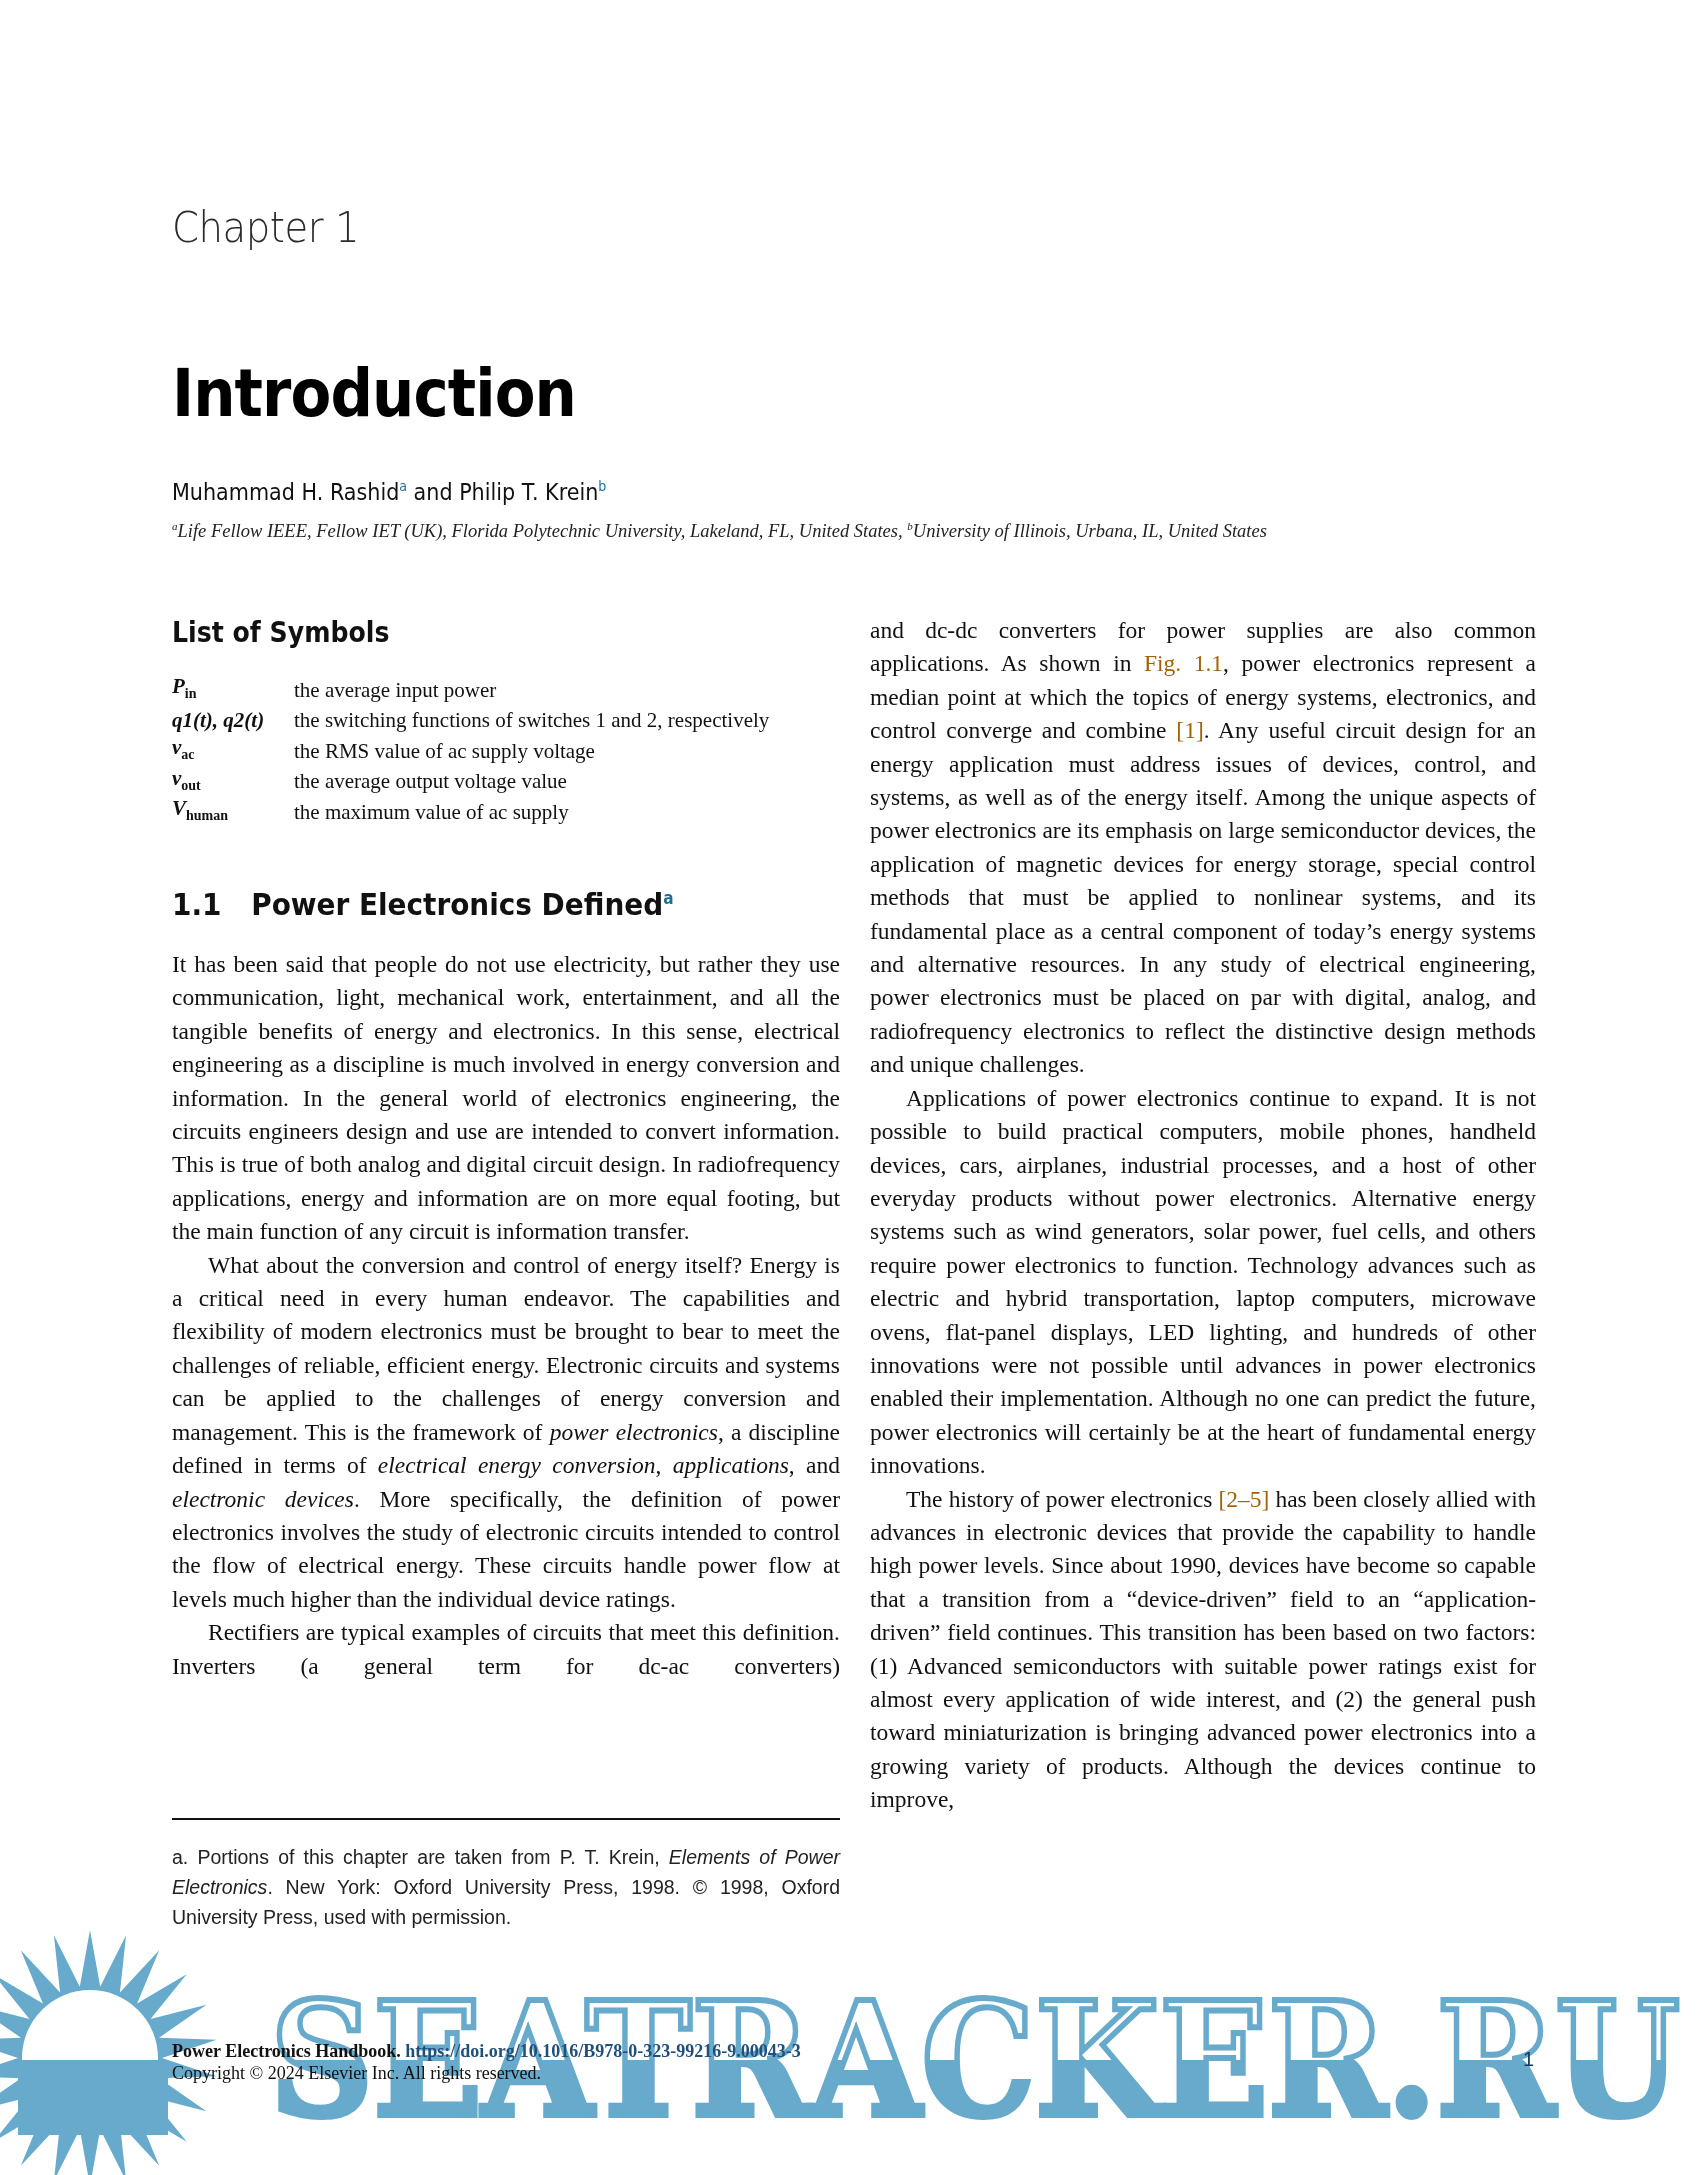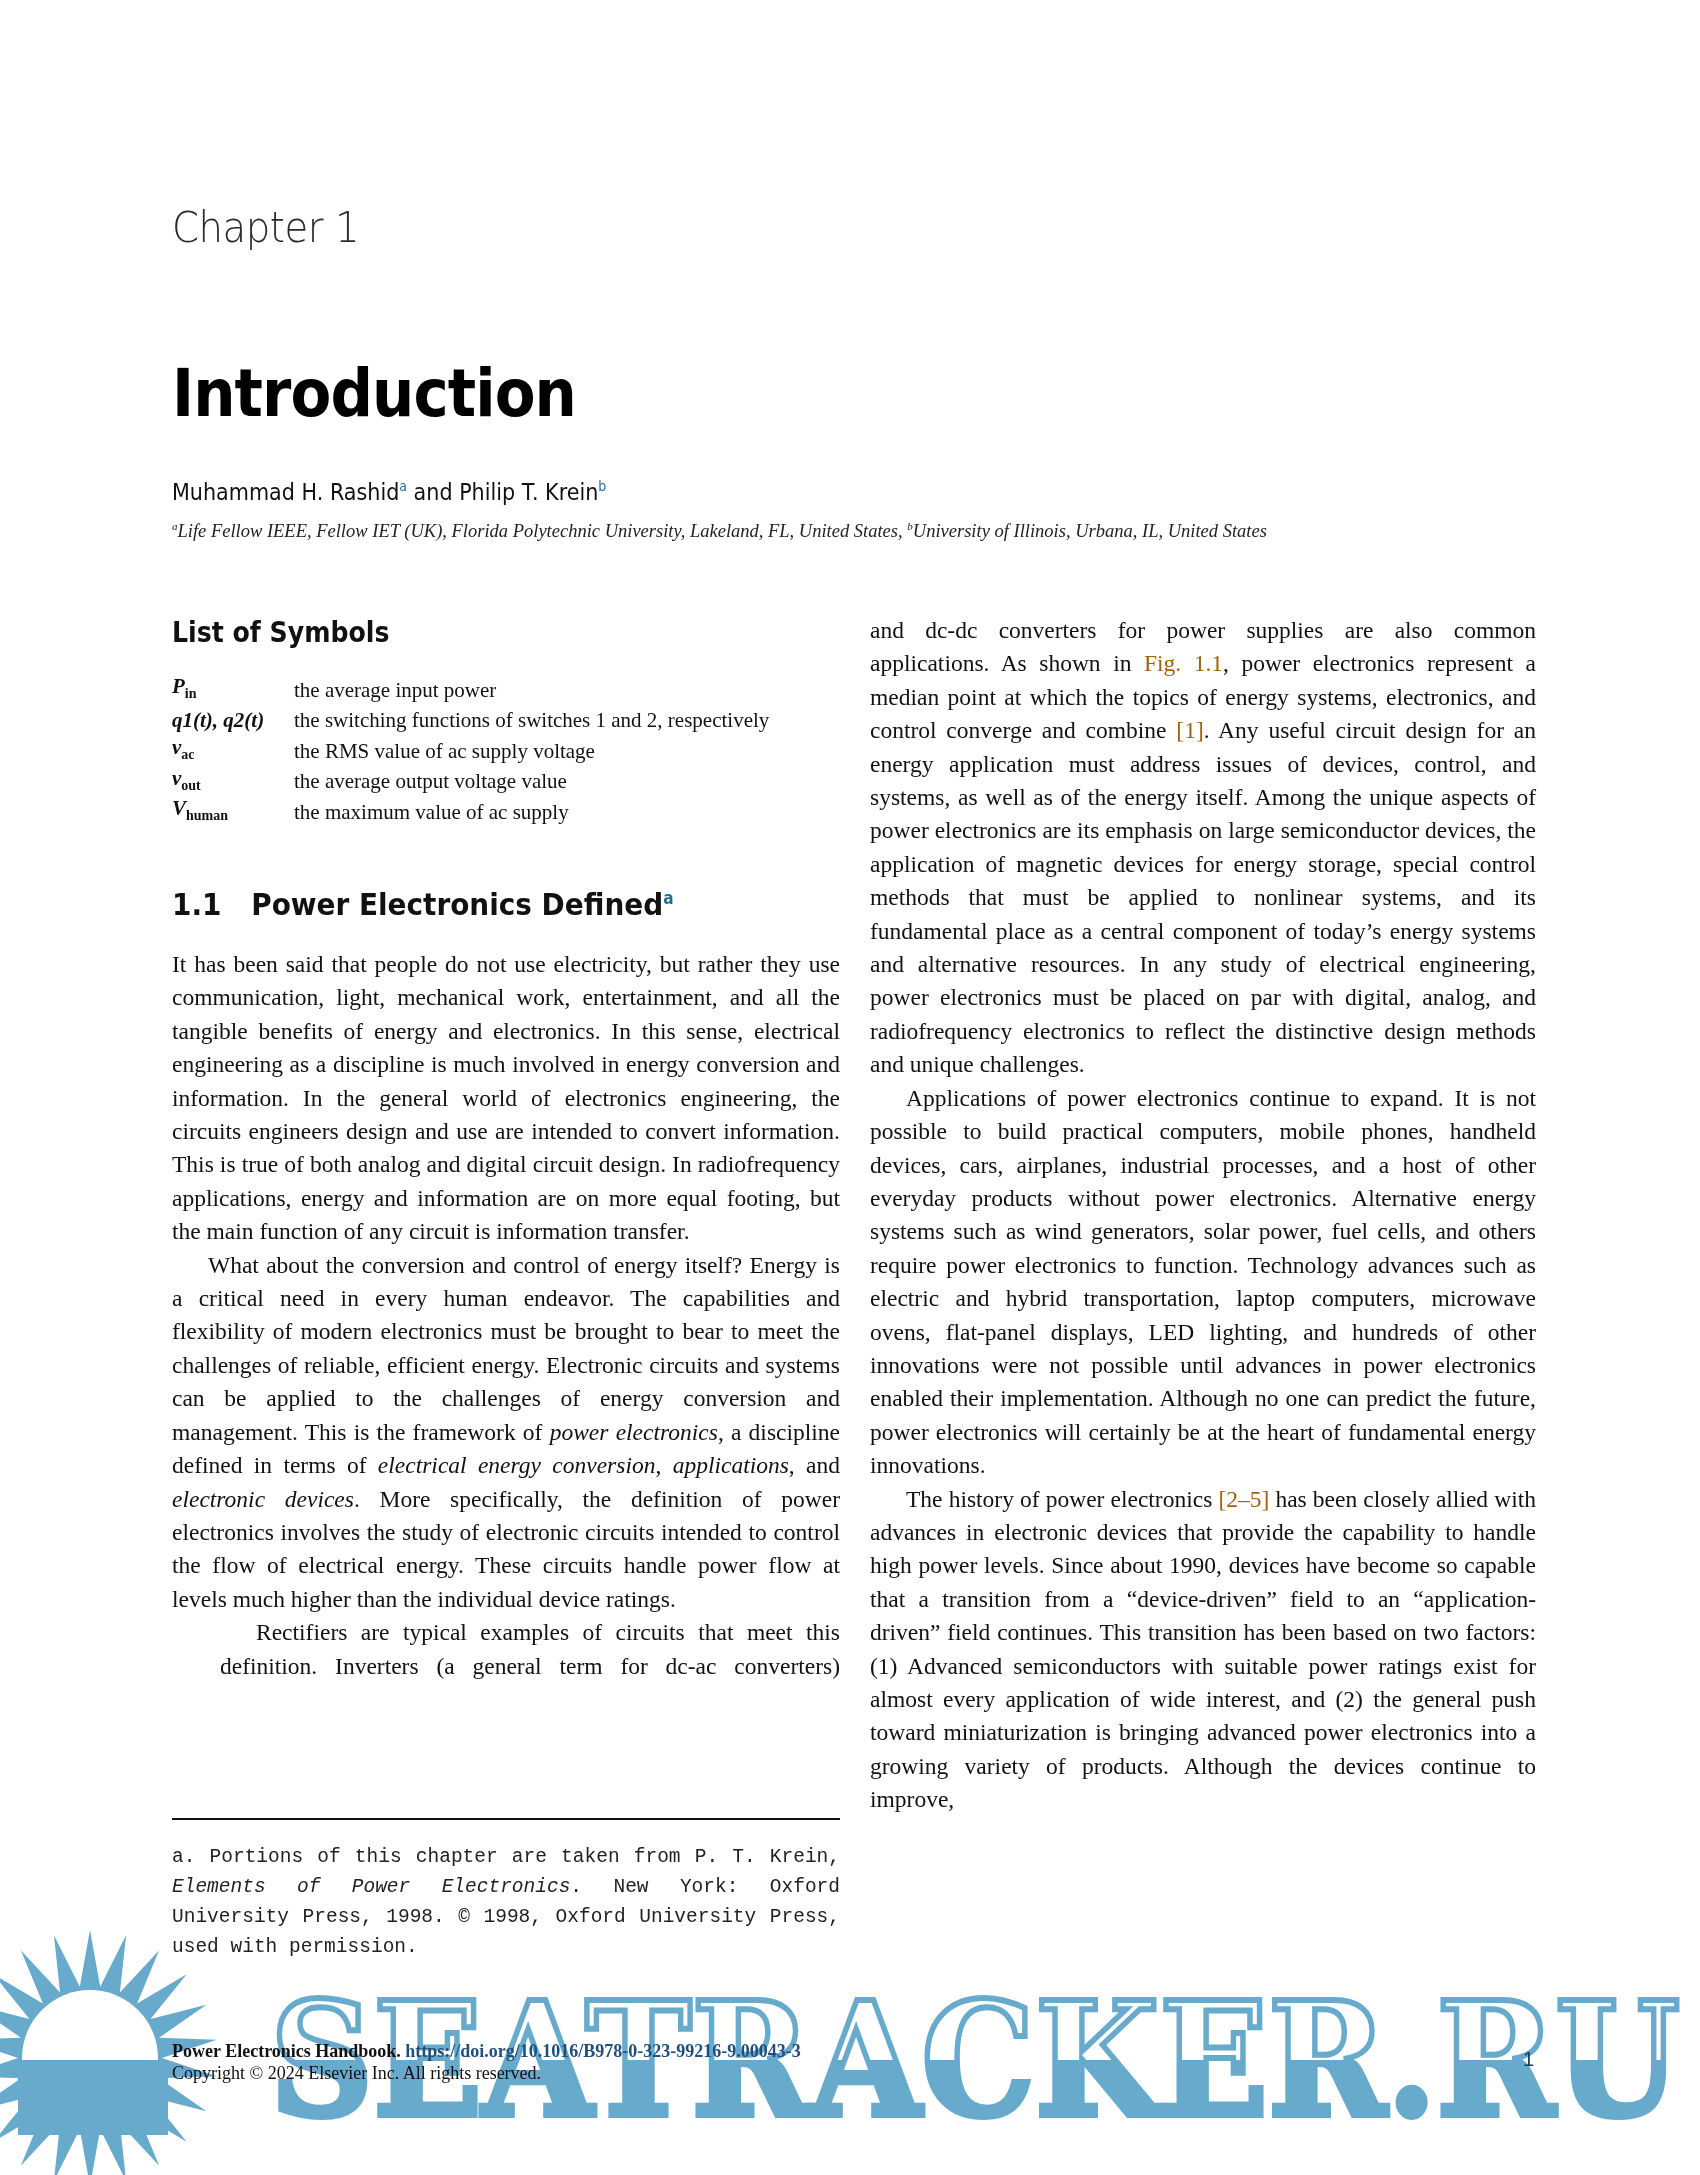--- a/index.html
+++ b/index.html
@@ -24,21 +24,21 @@
   .sym-term { width: 122px; font-weight: bold; font-style: italic; }
   .sym-term sub { font-style: normal; font-size: 14px; }
   .sym-desc { flex: 1; }
 
   #section-heading { position: absolute; left: 172px; top: 886px; font-family: "DejaVu Sans", sans-serif; font-weight: bold; font-size: 31px; white-space: nowrap; transform: scaleX(0.9); transform-origin: left; }
   #section-heading .num { display: inline-block; width: 88px; }
   #section-heading sup { color: #1f6f95; font-size: 17px; }
 
   #body-left { position: absolute; left: 172px; top: 948px; width: 668px; }
   #footnote-rule { position: absolute; left: 172px; top: 1818px; width: 668px; height: 2px; background: #111; }
-  #footnote { position: absolute; left: 172px; top: 1842px; width: 668px; font-family: Liberation Mono, monospace; font-size: 19.5px; line-height: 30px; text-align: justify; color: #222; }
+  #footnote { position: absolute; left: 172px; top: 1842px; width: 668px; font-family: Liberation Sans, sans-serif; font-size: 19.5px; line-height: 30px; text-align: justify; color: #222; }
 
   #watermark { position: absolute; left: 0; top: 1930px; width: 1700px; height: 245px; }
   #page-footer { position: absolute; left: 172px; top: 2040px; font-family: "Liberation Serif", serif; font-size: 18px; line-height: 22px; color: #111; }
   #page-footer .doi { color: #1f4f7a; }
   #page-number { position: absolute; left: 1523px; top: 2048px; font-family: "Liberation Sans", sans-serif; font-size: 20px; color: #0d3b5c; }
 </style>
 </head>
 <body>
 
 <div id="chapter-label">Chapter 1</div>
@@ -77,21 +77,21 @@
   </div>
 </div>
 
 <div id="section-heading">
   <span class="num">1.1</span><span>Power Electronics Defined</span><sup>a</sup>
 </div>
 
 <div id="body-left" class="col">
   <p>It has been said that people do not use electricity, but rather they use communication, light, mechanical work, entertainment, and all the tangible benefits of energy and electronics. In this sense, electrical engineering as a discipline is much involved in energy conversion and information. In the general world of electronics engineering, the circuits engineers design and use are intended to convert information. This is true of both analog and digital circuit design. In radiofrequency applications, energy and information are on more equal footing, but the main function of any circuit is information transfer.</p>
   <p class="indent"><span>What about the conversion and control of energy itself? Energy is a critical need in every human endeavor. The capabilities and flexibility of modern electronics must be brought to bear to meet the challenges of reliable, efficient energy. Electronic circuits and systems can be applied to the challenges of energy conversion and management. This is the framework of </span><em>power electronics</em><span>, a discipline defined in terms of </span><em>electrical energy conversion</em><span>, </span><em>applications</em><span>, and </span><em>electronic devices</em><span>. More specifically, the definition of power electronics involves the study of electronic circuits intended to control the flow of electrical energy. These circuits handle power flow at levels much higher than the individual device ratings.</span></p>
-  <p class="indent" style="text-align-last: justify; margin-left: 48px;">Rectifiers are typical examples of circuits that meet this definition. Inverters (a general term for dc-ac converters)</p>
+  <p class="indent" style="text-align-last: justify;">Rectifiers are typical examples of circuits that meet this definition. Inverters (a general term for dc-ac converters)</p>
 </div>
 
 <div id="footnote-rule"></div>
 <div id="footnote">
   <span>a. Portions of this chapter are taken from P. T. Krein, </span><em>Elements of Power Electronics</em><span>. New York: Oxford University Press, 1998. © 1998, Oxford University Press, used with permission.</span>
 </div>
 
 <div id="col-right" class="col">
   <p><span>and dc-dc converters for power supplies are also common applications. As shown in </span><span class="link">Fig. 1.1</span><span>, power electronics represent a median point at which the topics of energy systems, electronics, and control converge and combine </span><span class="link">[1]</span><span>. Any useful circuit design for an energy application must address issues of devices, control, and systems, as well as of the energy itself. Among the unique aspects of power electronics are its emphasis on large semiconductor devices, the application of magnetic devices for energy storage, special control methods that must be applied to nonlinear systems, and its fundamental place as a central component of today’s energy systems and alternative resources. In any study of electrical engineering, power electronics must be placed on par with digital, analog, and radiofrequency electronics to reflect the distinctive design methods and unique challenges.</span></p>
   <p class="indent">Applications of power electronics continue to expand. It is not possible to build practical computers, mobile phones, handheld devices, cars, airplanes, industrial processes, and a host of other everyday products without power electronics. Alternative energy systems such as wind generators, solar power, fuel cells, and others require power electronics to function. Technology advances such as electric and hybrid transportation, laptop computers, microwave ovens, flat-panel displays, LED lighting, and hundreds of other innovations were not possible until advances in power electronics enabled their implementation. Although no one can predict the future, power electronics will certainly be at the heart of fundamental energy innovations.</p>

